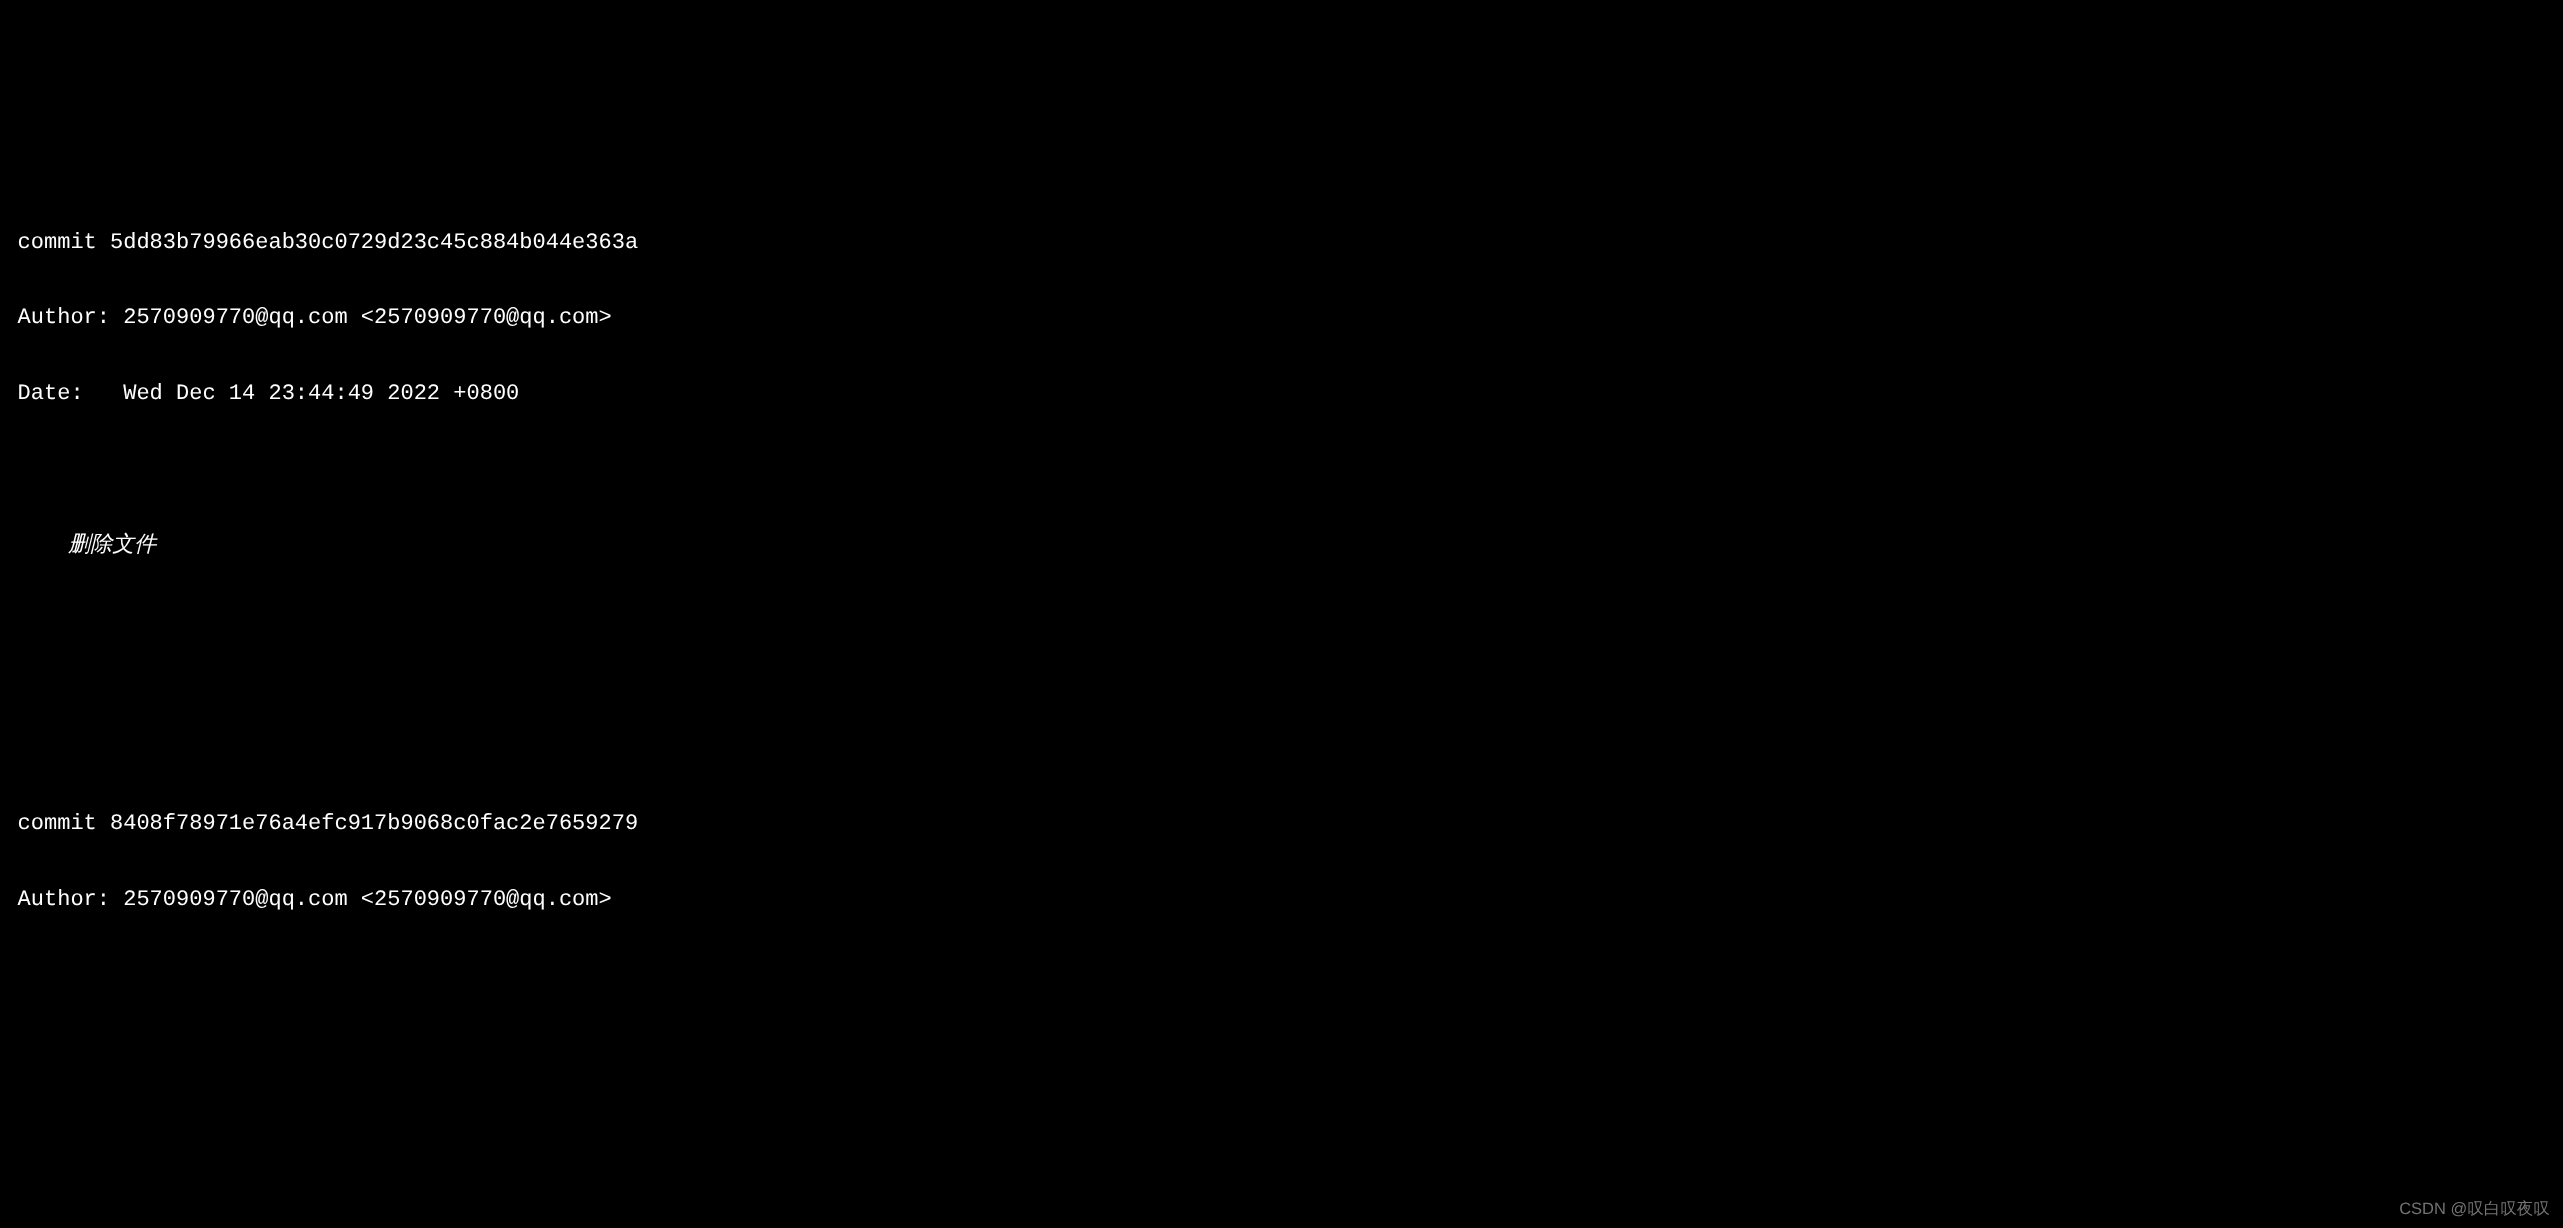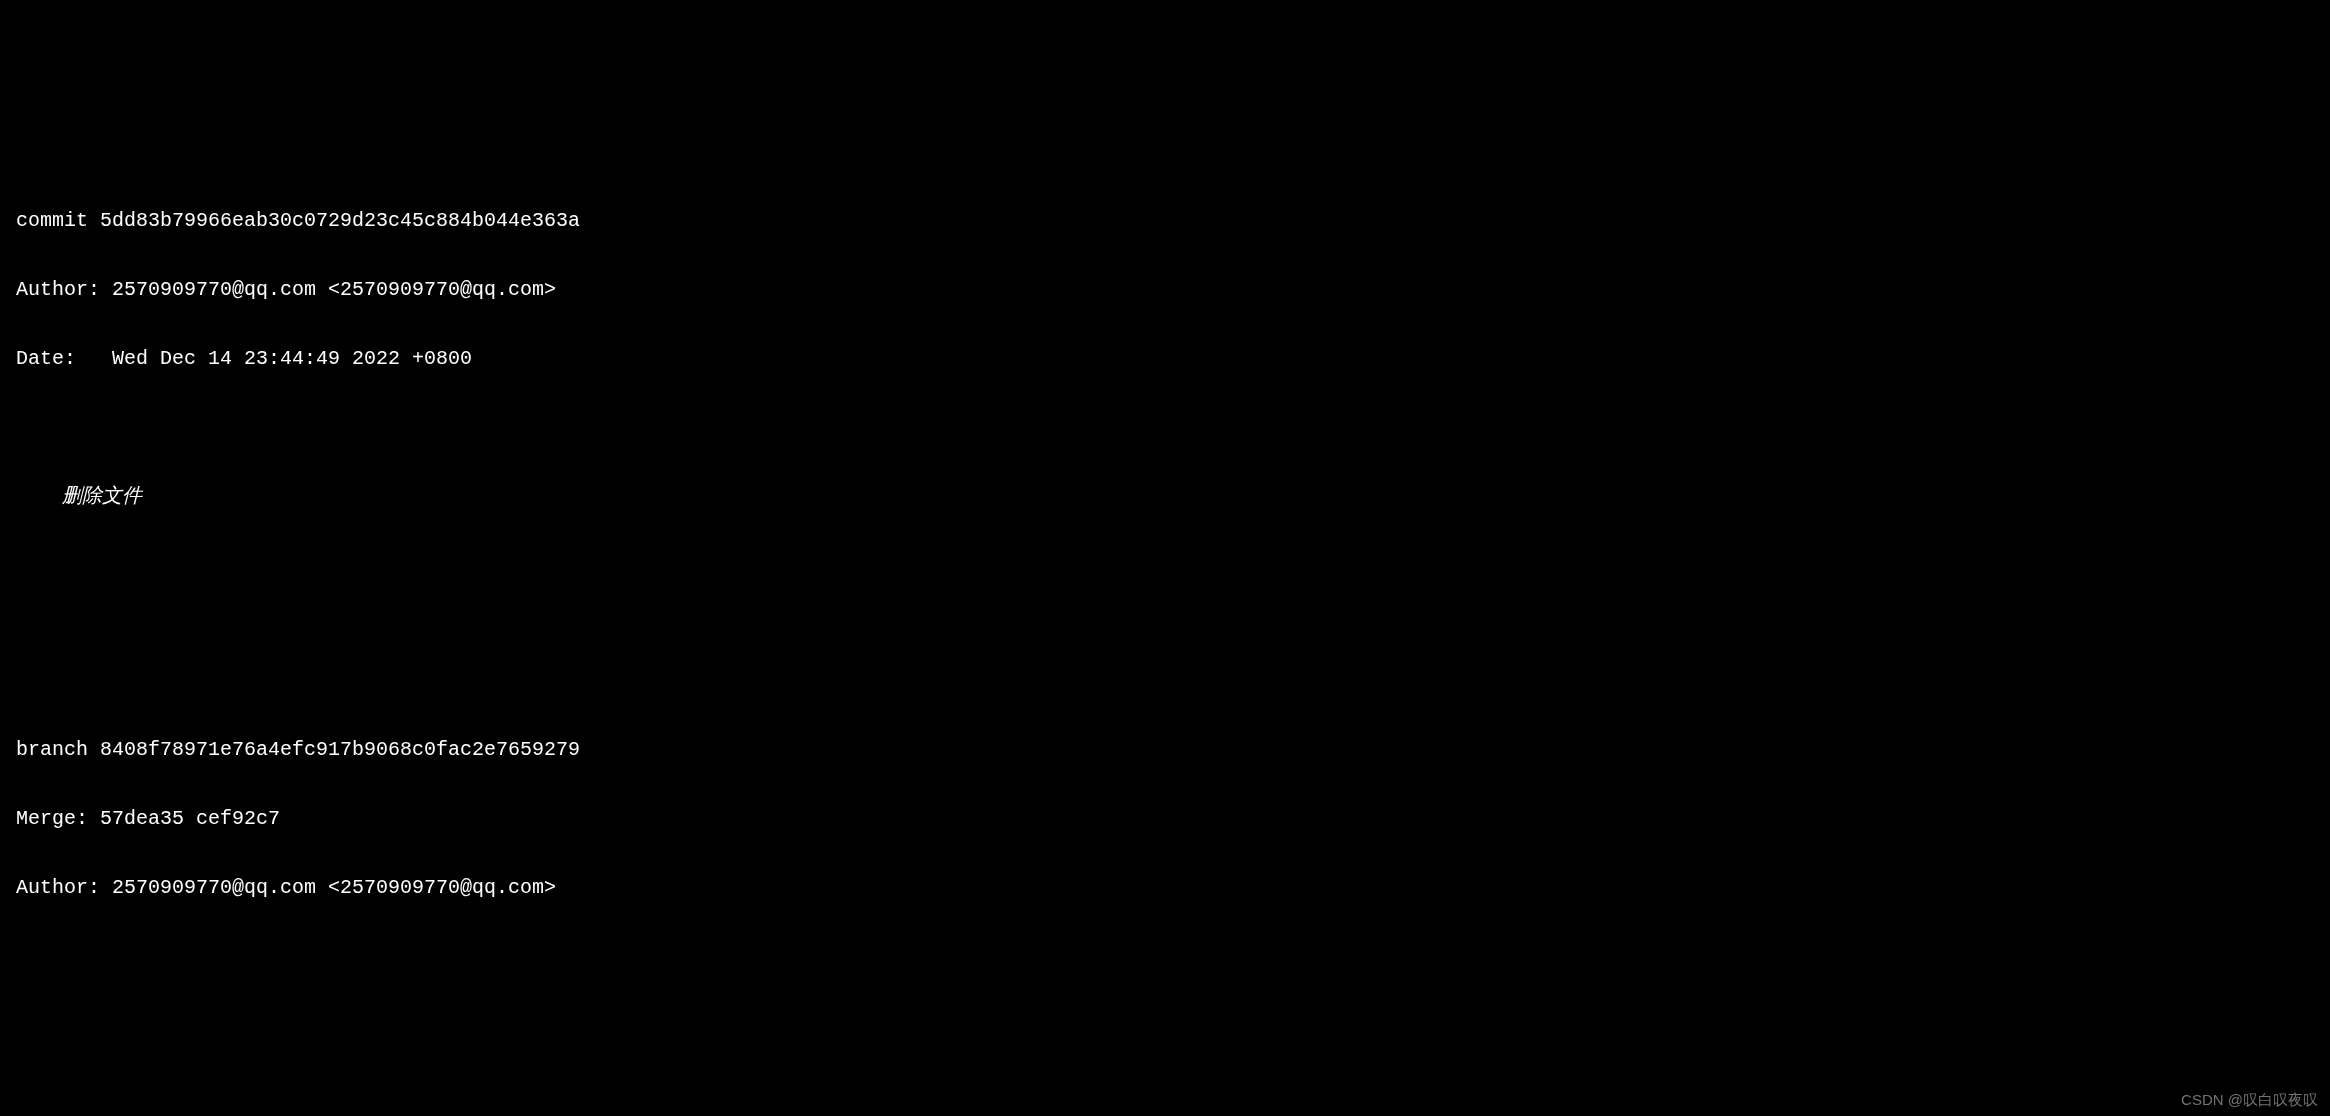--- a/index.html
+++ b/index.html
@@ -57,22 +57,21 @@
   <div class="commit-block">
     <div class="line">commit 5dd83b79966eab30c0729d23c45c884b044e363a</div>
     <div class="line">Author: 2570909770@qq.com &lt;2570909770@qq.com&gt;</div>
     <div class="line">Date:   Wed Dec 14 23:44:49 2022 +0800</div>
     <div class="blank-line"></div>
     <div class="line indented">删除文件</div>
     <div class="blank-line"></div>
   </div>
 
   <div class="commit-block">
-    <div class="line">branch 8408f78971e76a4efc917b9068c0fac2e7659279</div>
-    <div class="line">Merge: 57dea35 cef92c7</div>
+    <div class="line">commit 8408f78971e76a4efc917b9068c0fac2e7659279</div>
     <div class="line">Author: 2570909770@qq.com &lt;2570909770@qq.com&gt;</div>
     <div class="blank-line"></div>
     
   </div>
 
   
 
   
 
   

